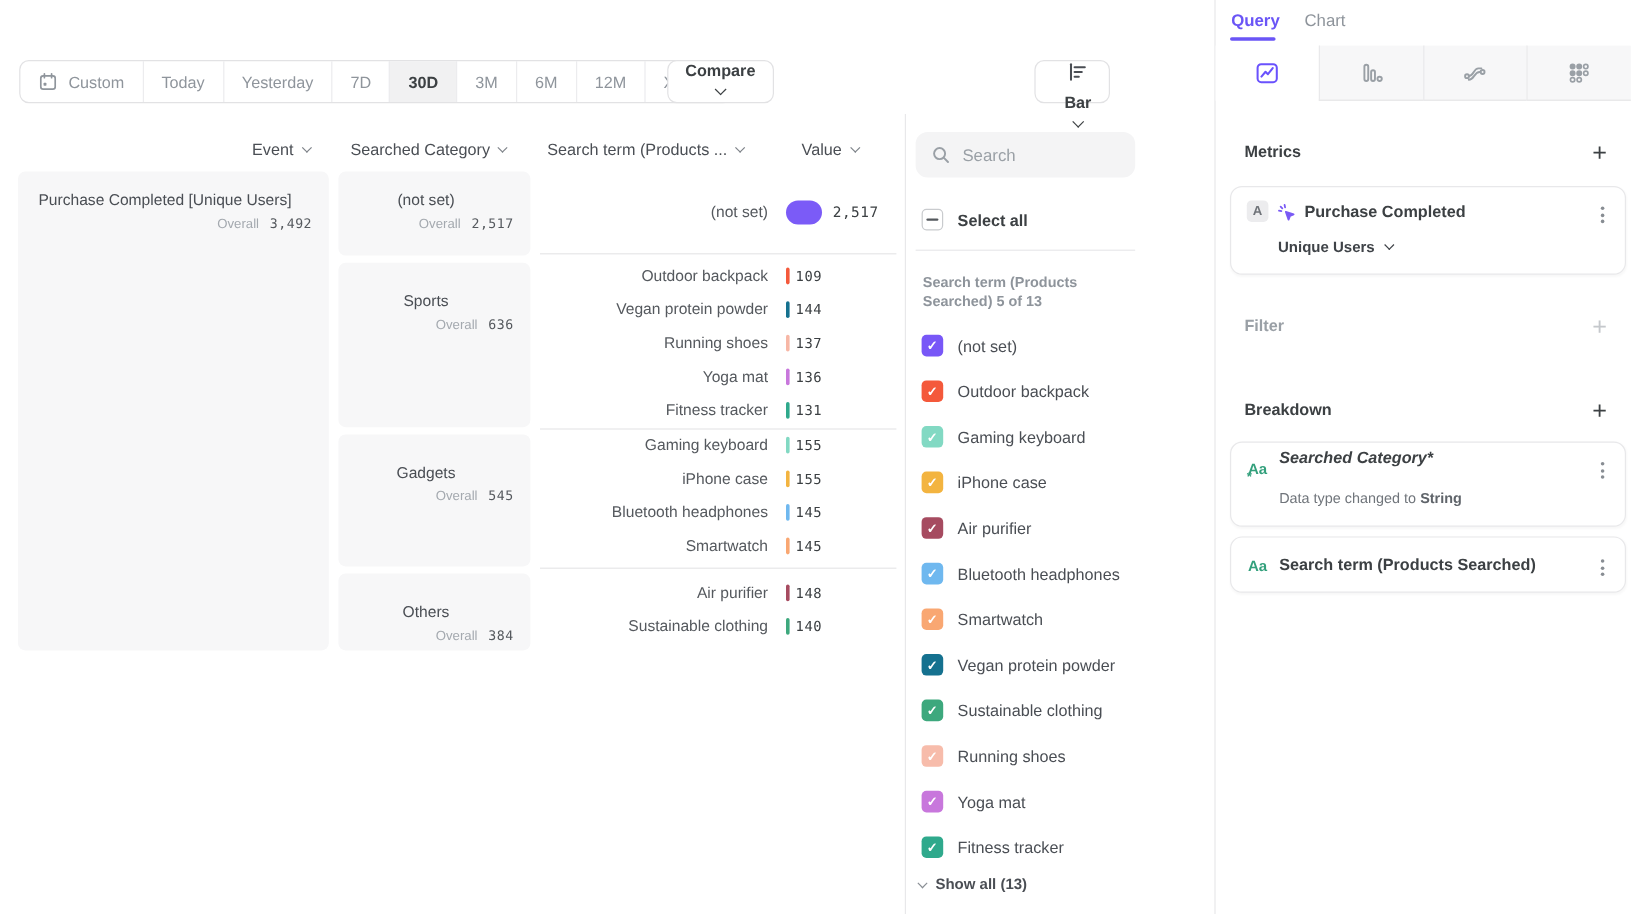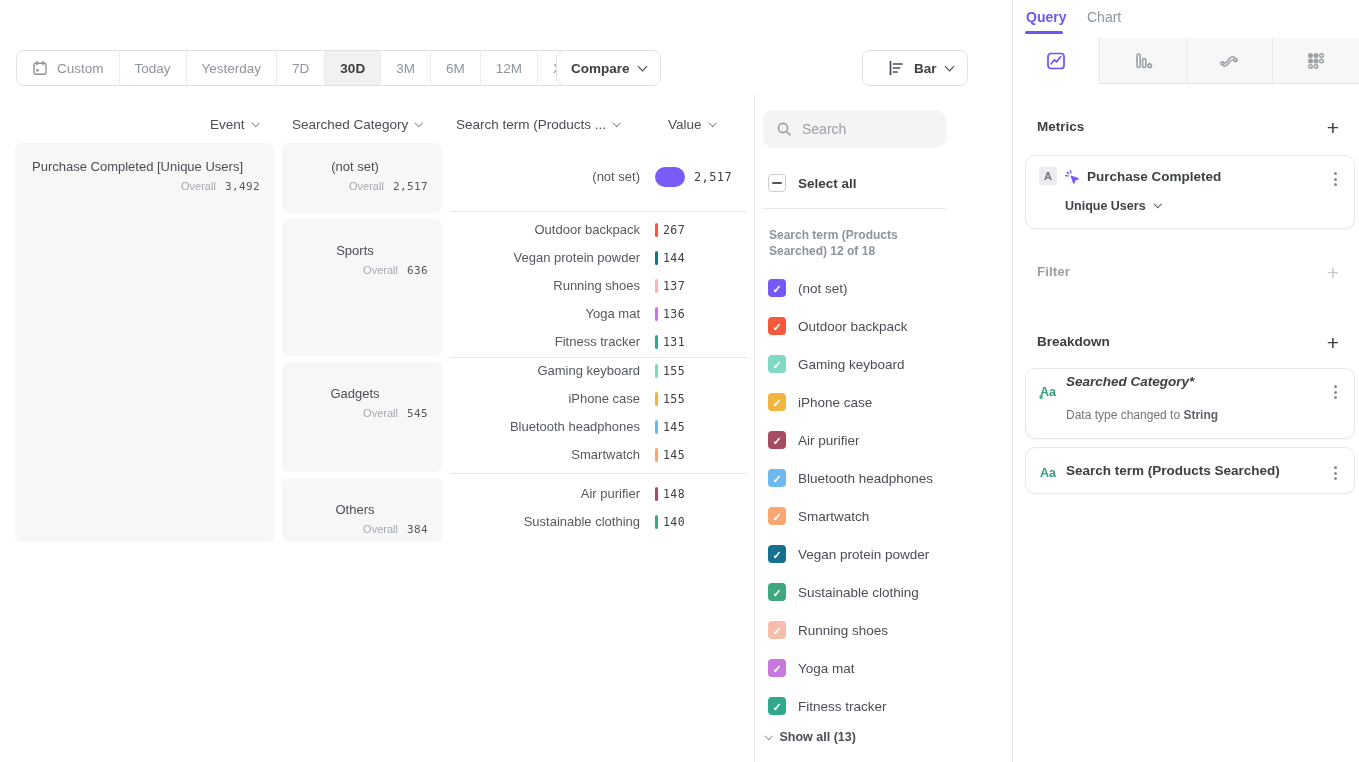--- a/index.html
+++ b/index.html
@@ -13,21 +13,21 @@
 
   
   .seg { position:absolute; left:16px; top:50px; height:36px; display:flex; align-items:stretch;
          border:1px solid #e2e2e4; border-radius:8px; background:#fff; }
   .seg-btn { display:flex; align-items:center; gap:9px; padding:0 15px; font-size:13.5px;
          color:#8f959c; cursor:pointer; border-left:1px solid #ececee; white-space:nowrap; }
   .seg-btn:first-child { border-left:none; border-radius:8px 0 0 8px;text-align:center; }
   .seg-btn.sel { background:#f1f1f2; color:#3c4043; font-weight:700; }
   .tool-btn { position:absolute; top:50px; height:36px; border:1px solid #e2e2e4; border-radius:8px;
          background:#fff; display:flex; align-items:center; gap:9px; padding:0 14px;
-         font-size:13.5px; font-weight:600; color:#3c4043; cursor:pointer; }
+         font-size:13.5px; font-weight:600; color:#3c4043; cursor:pointer;flex-direction:column; }
 
   
   .col-h { position:absolute; top:117px; display:flex; align-items:center; gap:8px;
          font-size:13.5px; font-weight:500; color:#4a4e54; cursor:pointer; }
   .col-h .chv { color:#7d8288; }
   .gray-card { background:#f7f7f8; border-radius:6px; text-align:center; }
   #event-card { position:absolute; left:15px; top:143px; width:259px; height:399px; padding:16px 14px 0 0; }
   .ev-title { font-size:13px; color:#4a4e54; }
   .overall-row { margin-top:6px; display:flex; justify-content:flex-end; align-items:baseline; gap:9px; }
   .ov-label { font-size:11px; color:#a4a9af; }
@@ -214,21 +214,21 @@
   </div>
 <div id="term-col">
     <div class="term-row" style="top: 163px;">
       <div class="term-label">(not set)</div>
       <div class="term-bar" style="background: rgb(123, 91, 247); width: 30px; height: 20px; top: 4px; border-radius: 10px;"></div>
       <div class="term-val mono" style="left: 244px; font-size: 12px;">2,517</div>
     </div>
     <div class="term-row" style="top: 216px;">
       <div class="term-label">Outdoor backpack</div>
       <div class="term-bar" style="background: rgb(244, 89, 59); width: 3px;"></div>
-      <div class="term-val mono">267</div>
+      <div class="term-val mono">109</div>
     </div>
     <div class="term-row" style="top: 244px;">
       <div class="term-label">Vegan protein powder</div>
       <div class="term-bar" style="background: rgb(21, 113, 143); width: 3px;"></div>
       <div class="term-val mono">144</div>
     </div>
     <div class="term-row" style="top: 272px;">
       <div class="term-label">Running shoes</div>
       <div class="term-bar" style="background: rgb(247, 183, 166); width: 3px;"></div>
       <div class="term-val mono">137</div>
@@ -288,21 +288,21 @@
     </svg>
   </span>
   <input type="text" placeholder="Search" style="">
 </div>
 
 <div class="select-row">
   <span class="cb-ind"></span>
   <span class="select-label">Select all</span>
 </div>
 <div class="vdiv" style="left:763px; top:208px; width:183px; height:1px;"></div>
-<div class="group-label">Search term (Products Searched) 12 of 18</div>
+<div class="group-label">Search term (Products Searched) 5 of 13</div>
 <div id="filter-list">
     <div class="f-item" style="top: 278px;">
       <span class="cb" style="background: rgb(120, 87, 247);"></span>
       <span class="f-label">(not set)</span>
     </div>
     <div class="f-item" style="top: 316px;">
       <span class="cb" style="background: rgb(244, 89, 59);"></span>
       <span class="f-label">Outdoor backpack</span>
     </div>
     <div class="f-item" style="top: 354px;">

